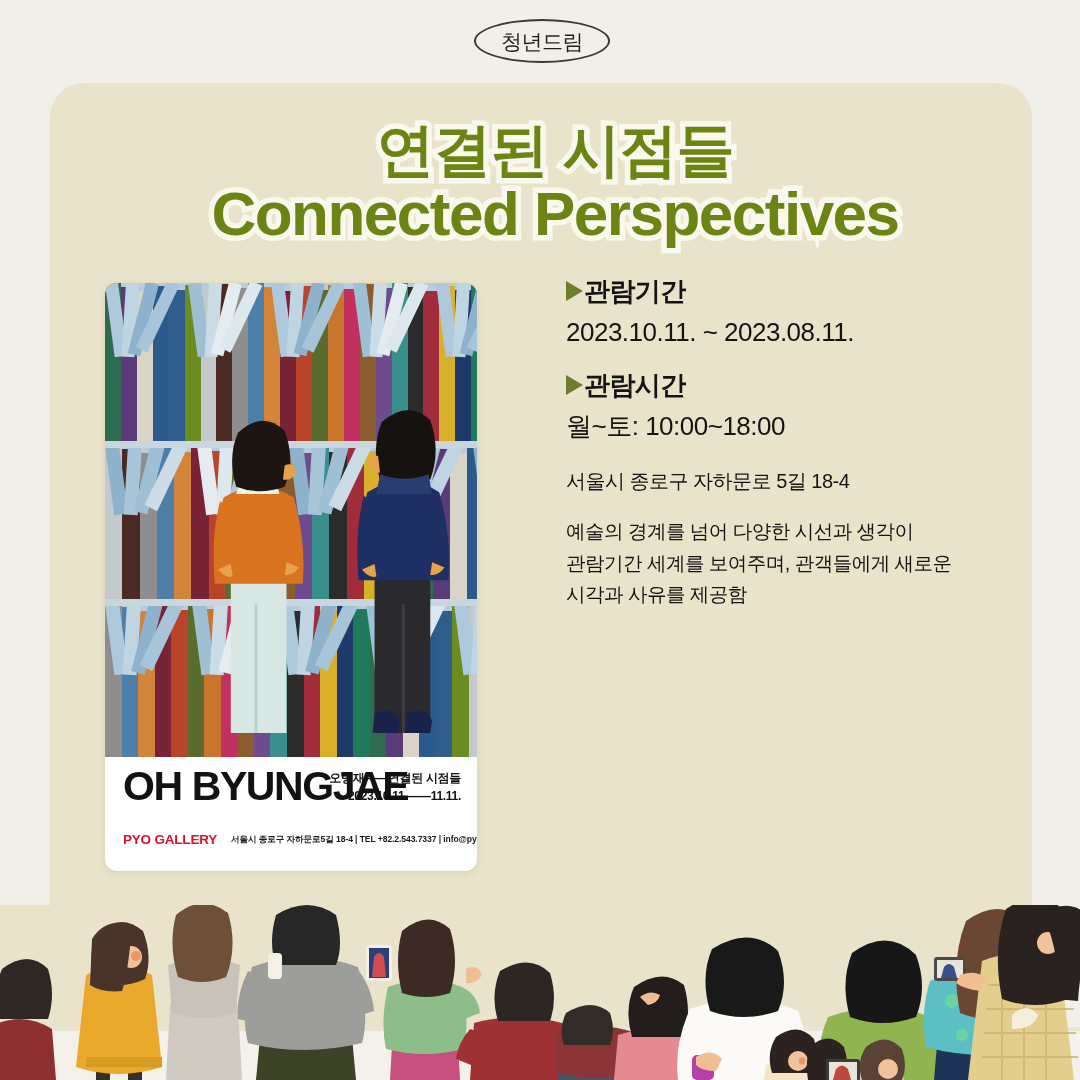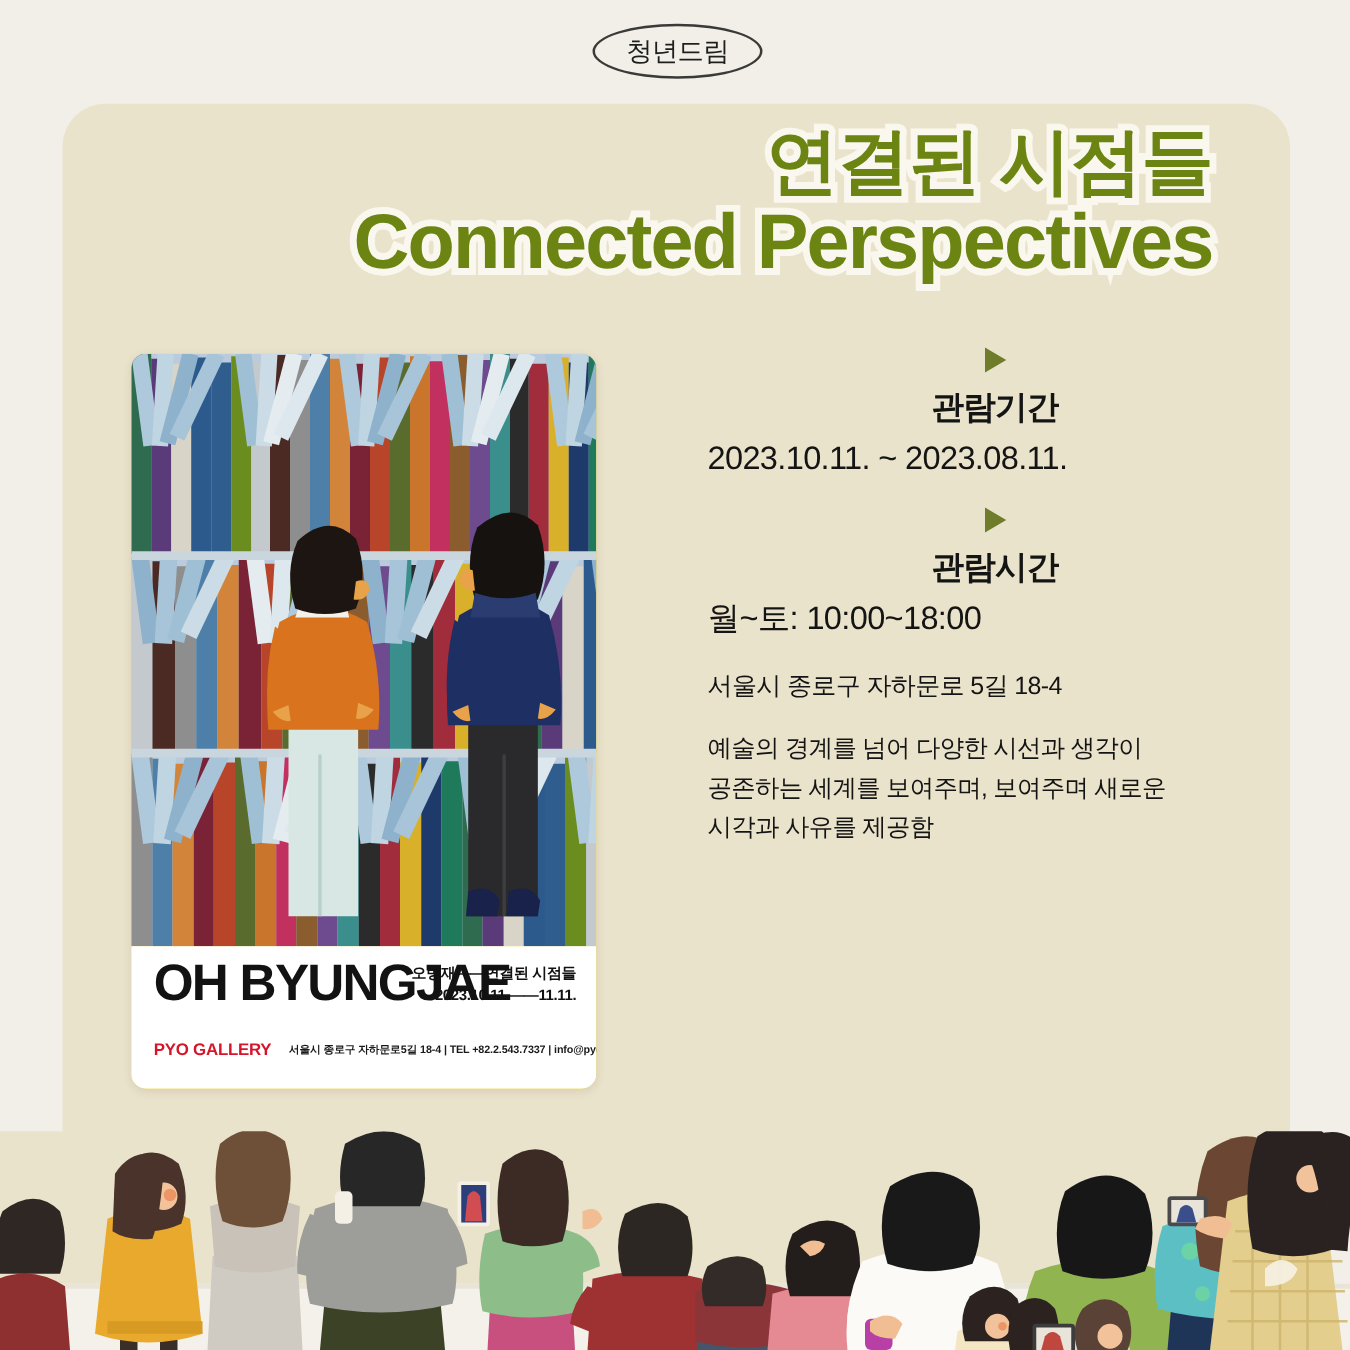--- a/index.html
+++ b/index.html
@@ -20,21 +20,21 @@
   }
   .badge span{font-size:21px;color:#1E1E1C;letter-spacing:-0.5px;line-height:1;font-weight:500;}
 
   
   .panel{
     position:absolute;left:50px;top:83px;width:982px;height:960px;
     background:#EAE3CB;border-radius:34px;z-index:1;
   }
 
   
-  .title-wrap{position:absolute;left:140px;top:100px;width:830px;z-index:20;text-align:right;}
+  .title-wrap{position:absolute;left:140px;top:120px;width:830px;z-index:20;text-align:center;}
   .title-ko,.title-en{
     margin:0;font-weight:900;color:#6C8412;line-height:1.04;
     -webkit-text-stroke:11px #FAF7EE;paint-order:stroke fill;
     letter-spacing:-1px;
   }
   .title-ko{font-size:58px;}
   .title-en{font-size:62px;letter-spacing:-1.5px;margin-top:2px;}
 
   
   .poster{
@@ -61,21 +61,21 @@
   .gal-line{
     position:absolute;left:18px;right:14px;bottom:24px;
     display:flex;align-items:center;gap:14px;
   }
   .gal-name{font-size:13.5px;font-weight:900;color:#D6152B;letter-spacing:-.2px;white-space:nowrap;}
   .gal-info{font-size:8.6px;color:#1A1A1A;font-weight:600;letter-spacing:-.1px;white-space:nowrap;}
 
   
   .info{position:absolute;left:566px;top:278px;width:460px;z-index:20;}
   .blk{margin-bottom:20px;}
-  .hd{display:flex;align-items:center;gap:14px;margin-bottom:9px;flex-direction:column;}
+  .hd{display:flex;align-items:center;gap:1px;margin-bottom:9px;}
   .tri{width:0;height:0;border-left:17px solid #6E7C2C;border-top:10px solid transparent;border-bottom:10px solid transparent;flex:0 0 auto;}
   .hd-t{font-size:26px;font-weight:700;color:#141414;letter-spacing:-.6px;line-height:1;}
   .ln{font-size:26px;color:#141414;margin:0 0 6px 0;letter-spacing:-.5px;line-height:1.5;font-weight:500;}
   .ln.sm{font-size:20px;line-height:1.5;}
   .ln.body{font-size:19.5px;line-height:1.62;margin-bottom:0;}
 
   
   .crowd{position:absolute;left:0;bottom:0;width:1080px;height:175px;z-index:30;}
 </style>
 </head>
@@ -295,21 +295,21 @@
           <span class="tri" style="border-left-color: rgb(110, 124, 44);"></span>
           <span class="hd-t">관람시간</span>
         </div>
         <p class="ln">월~토: 10:00~18:00</p>
       </div>
       <div class="blk">
         <p class="ln sm">서울시 종로구 자하문로 5길 18-4</p>
       </div>
       <div class="blk">
         <p class="ln body">예술의 경계를 넘어 다양한 시선과 생각이</p>
-        <p class="ln body">공존하는 세계를 보여주며, 보여주며 새로운</p>
+        <p class="ln body">관람기간 세계를 보여주며, 관객들에게 새로운</p>
         <p class="ln body">시각과 사유를 제공함</p>
       </div>
     </div>
 
   <svg class="crowd" viewBox="0 0 1080 175" preserveAspectRatio="none">
     <defs>
       <clipPath id="cl">
           <rect x="0" y="0" width="1080" height="175"></rect>
         </clipPath>
     </defs>

